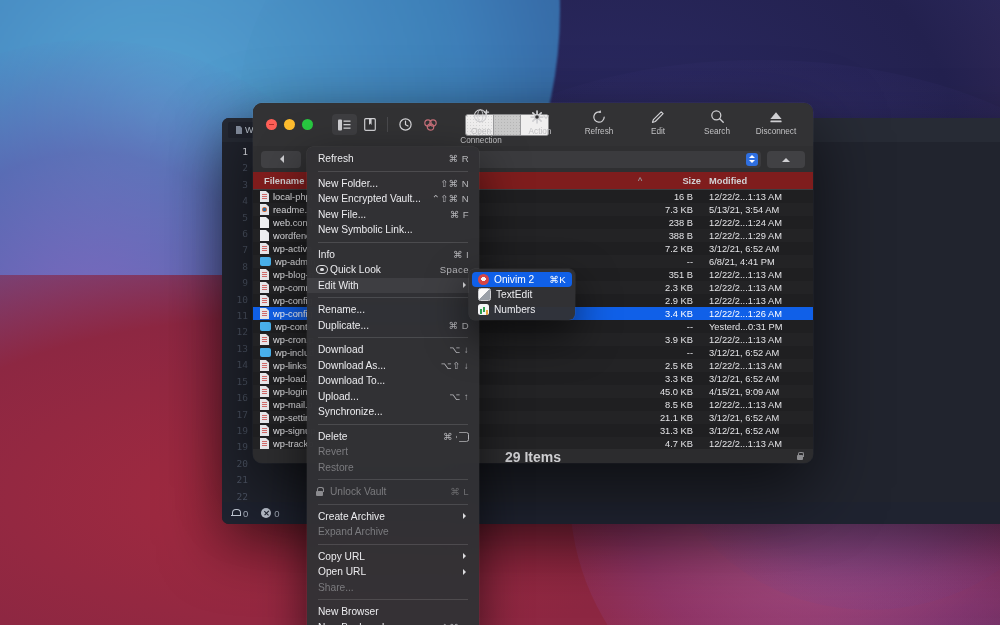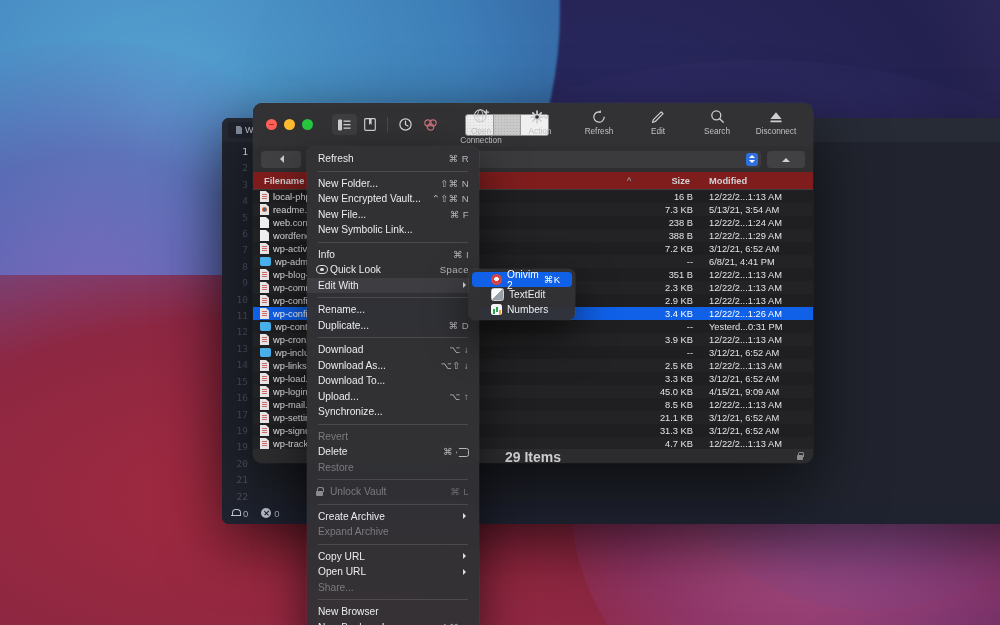--- a/index.html
+++ b/index.html
@@ -102,21 +102,21 @@
   .tri-l{width:0;height:0;border:4px solid transparent;border-right-color:#cfcfd2;margin-right:3px;}
   .tri-u{width:0;height:0;border:4.5px solid transparent;border-bottom-color:#cfcfd2;margin-bottom:3px;}
   .tri-mini-u{width:0;height:0;border:3px solid transparent;border-bottom-color:#fff;}
   .tri-mini-d{width:0;height:0;border:3px solid transparent;border-top-color:#fff;}
 
   .fb-header{height:17px;background:#7f1d1d;display:flex;align-items:center;
     font-size:9.3px;font-weight:bold;color:#d2d2d5;border-bottom:.5px solid #3d3d40;}
   .hc-name{padding-left:11px;flex:1;}
   .hc-sort{width:14px;text-align:center;color:#9b9b9e;font-size:8px;}
   .hc-size{width:54px;text-align:right;}
-  .hc-mod{width:104px;padding-left:19px;}
+  .hc-mod{width:104px;padding-left:8px;}
 
   .fb-list{height:259px;overflow:hidden;background:#1f1f21;}
   .row{height:13px;display:flex;align-items:center;font-size:9.3px;color:#e3e3e6;}
   .row:nth-child(even){background:#232325;}
   .row.sel{background:#1060e8;color:#fff;}
   .rname{padding-left:7px;flex:1;display:flex;align-items:center;gap:4px;overflow:hidden;white-space:nowrap;}
   .rsize{width:68px;text-align:right;white-space:nowrap;}
   .rmod{width:104px;padding-left:16px;white-space:nowrap;}
 
   .fico{width:9px;height:11px;flex:0 0 auto;position:relative;}
@@ -163,21 +163,21 @@
   .delkey{display:inline-block;width:11px;height:7.5px;border:1.1px solid #b6b6ba;border-radius:1.5px 2.5px 2.5px 1.5px;
     clip-path:polygon(26% 0,100% 0,100% 100%,26% 100%,0 50%);position:relative;vertical-align:middle;}
 
   
   #submenu{
     position:absolute;left:469px;top:269px;width:106px;
     background:rgba(50,50,53,.97);border-radius:6px;
     box-shadow:0 16px 40px rgba(0,0,0,.6),0 0 0 .5px rgba(255,255,255,.12);
     padding:3px 0;font-size:10.2px;color:#ececef;
   }
-  .smi{height:15px;display:flex;align-items:center;padding:0 19px;gap:5px;border-radius:4px;margin:0 3px;}
+  .smi{height:15px;display:flex;align-items:center;padding:0 6px;gap:5px;border-radius:4px;margin:0 3px;}
   .smi.hl{background:#1060e8;color:#fff;}
   .smi .sk{margin-left:auto;font-size:9.6px;letter-spacing:.4px;}
   .app-ico{width:11px;height:11px;border-radius:2.5px;flex:0 0 auto;}
   .app-onivim{background:radial-gradient(circle at 50% 45%,#f7f7f7 0 28%,#d64545 29% 100%);border-radius:50%;}
   .app-textedit{background:linear-gradient(135deg,#fafafa 0 48%,#9aa0a8 49% 100%);border:.5px solid #cfcfd2;}
   .app-numbers{background:#f4f4f6;position:relative;overflow:hidden;}
   .app-numbers:after{content:"";position:absolute;left:1.5px;bottom:1.5px;width:2px;height:5px;background:#2f9e4f;
     box-shadow:3px -2px 0 0 #2f9e4f,6px 1px 0 0 #e8a33d;}
 </style>
 </head>
@@ -619,27 +619,27 @@
     </div>
     <div class="mi">
       <span class="ml">Upload...</span>
       <span class="mk">⌥ ↑</span>
     </div>
     <div class="mi">
       <span class="ml">Synchronize...</span>
       <span class="mk"></span>
     </div>
     <div class="msep"></div>
+    <div class="mi">
+      <span class="ml">Delete</span>
+      <span class="mk"><span>⌘</span> <span class="delkey"></span></span>
+    </div>
     <div class="mi dis">
       <span class="ml">Revert</span>
       <span class="mk"></span>
-    </div>
-    <div class="mi">
-      <span class="ml">Delete</span>
-      <span class="mk"><span>⌘</span> <span class="delkey"></span></span>
     </div>
     <div class="mi dis">
       <span class="ml">Restore</span>
       <span class="mk"></span>
     </div>
     <div class="msep"></div>
     <div class="mi dis">
       <span class="micon">
         <span class="lockico"></span>
       </span>

